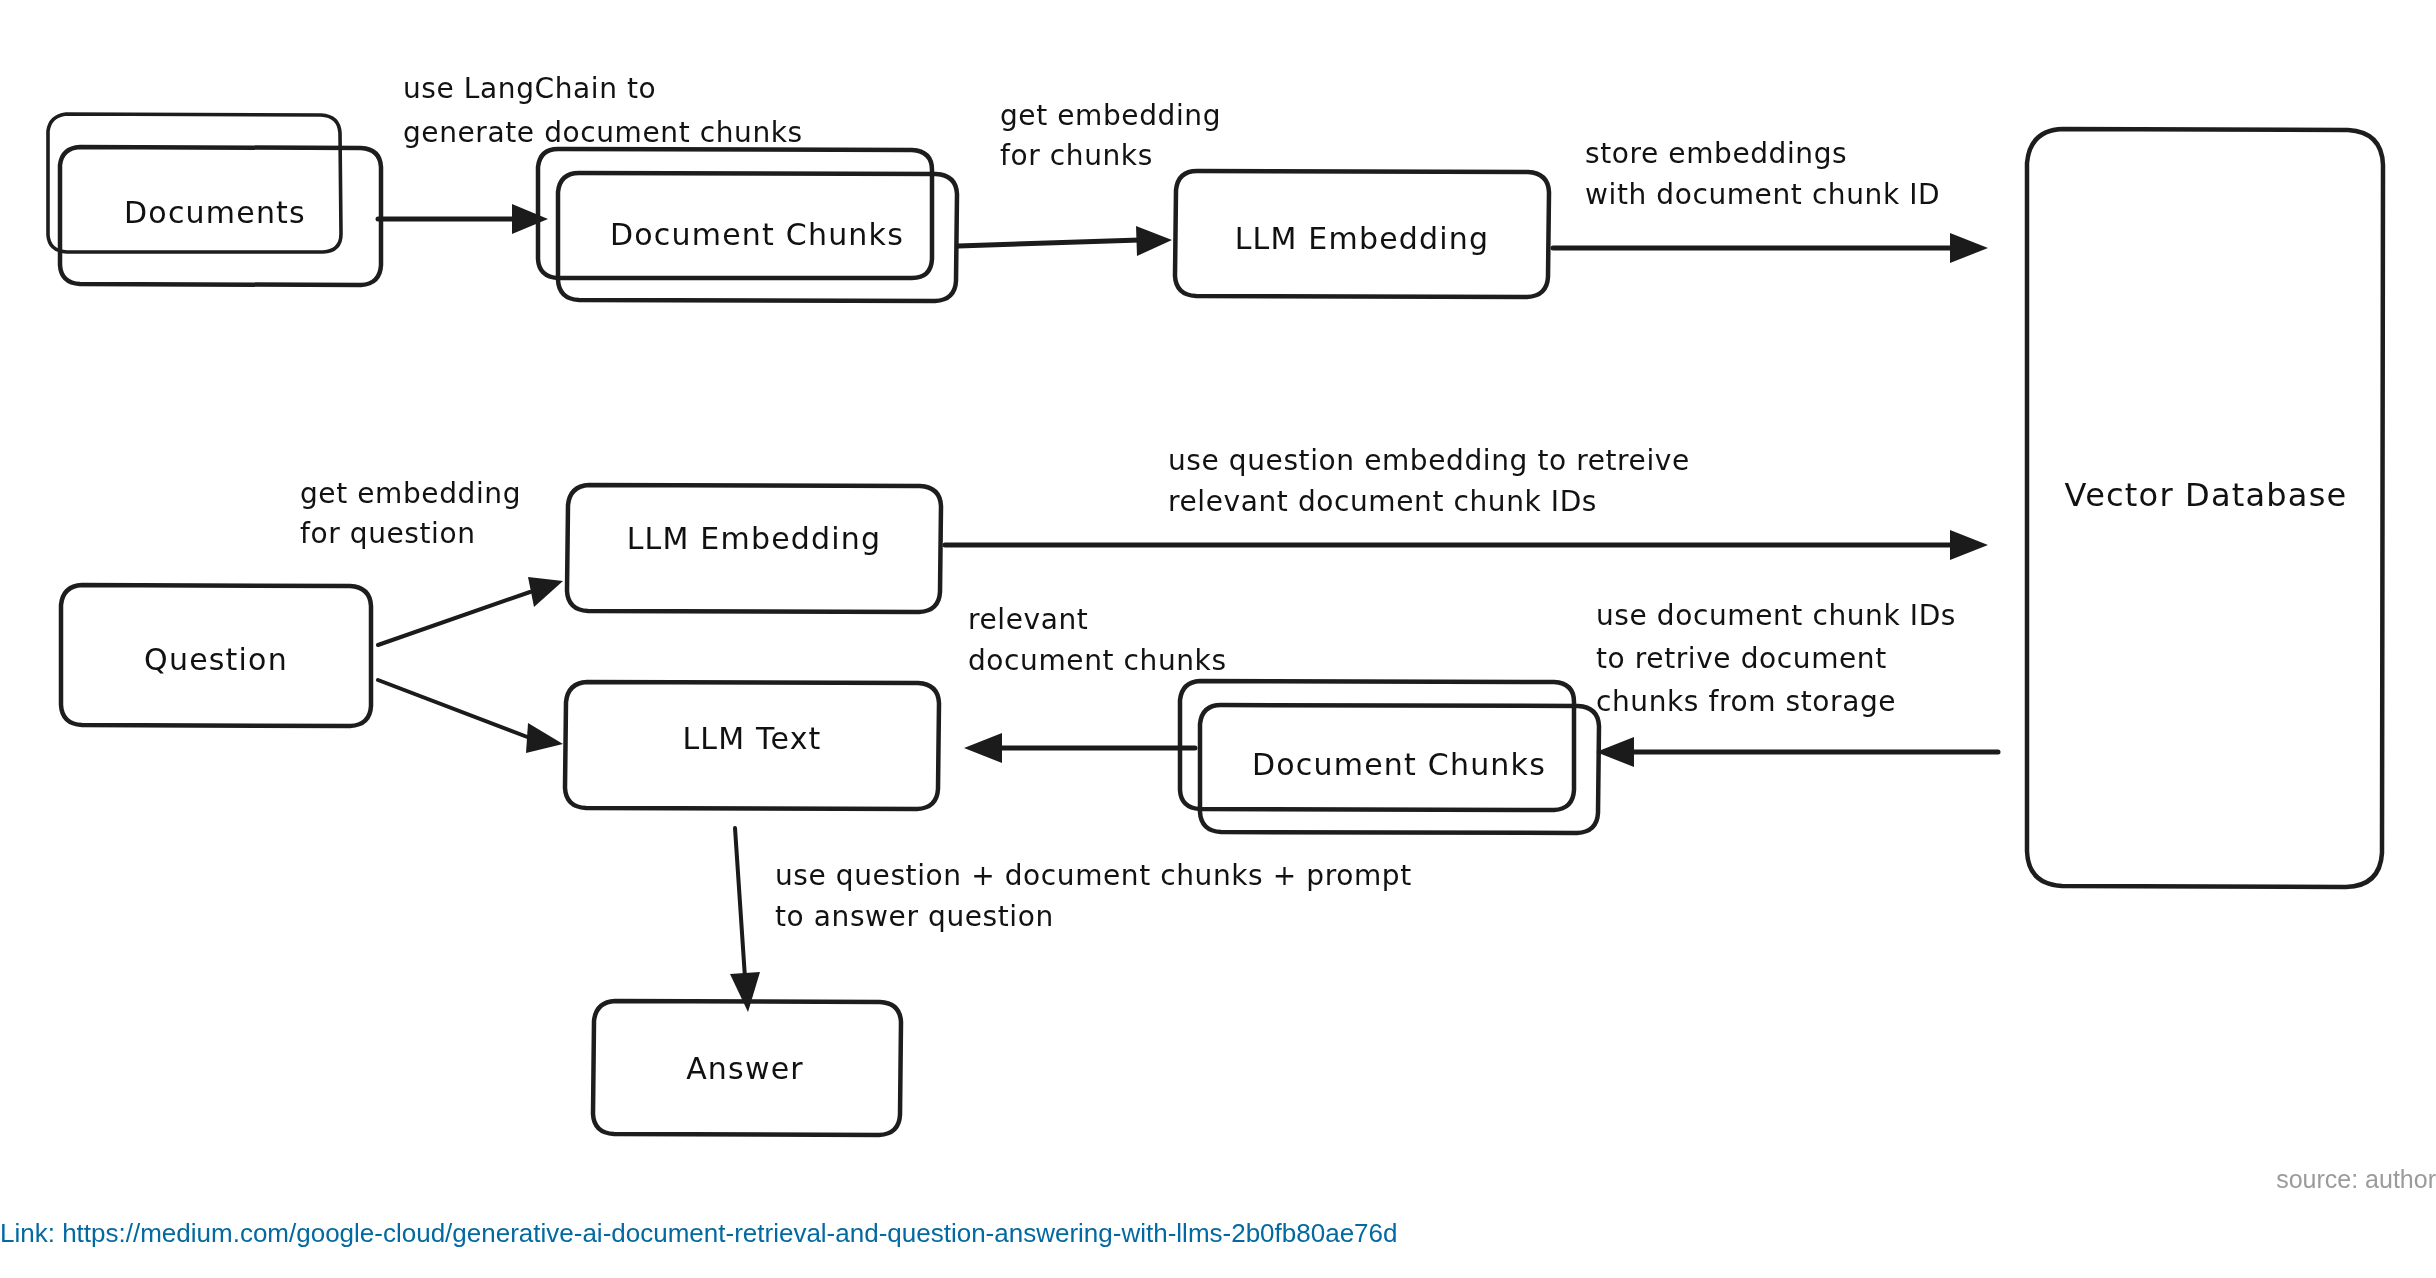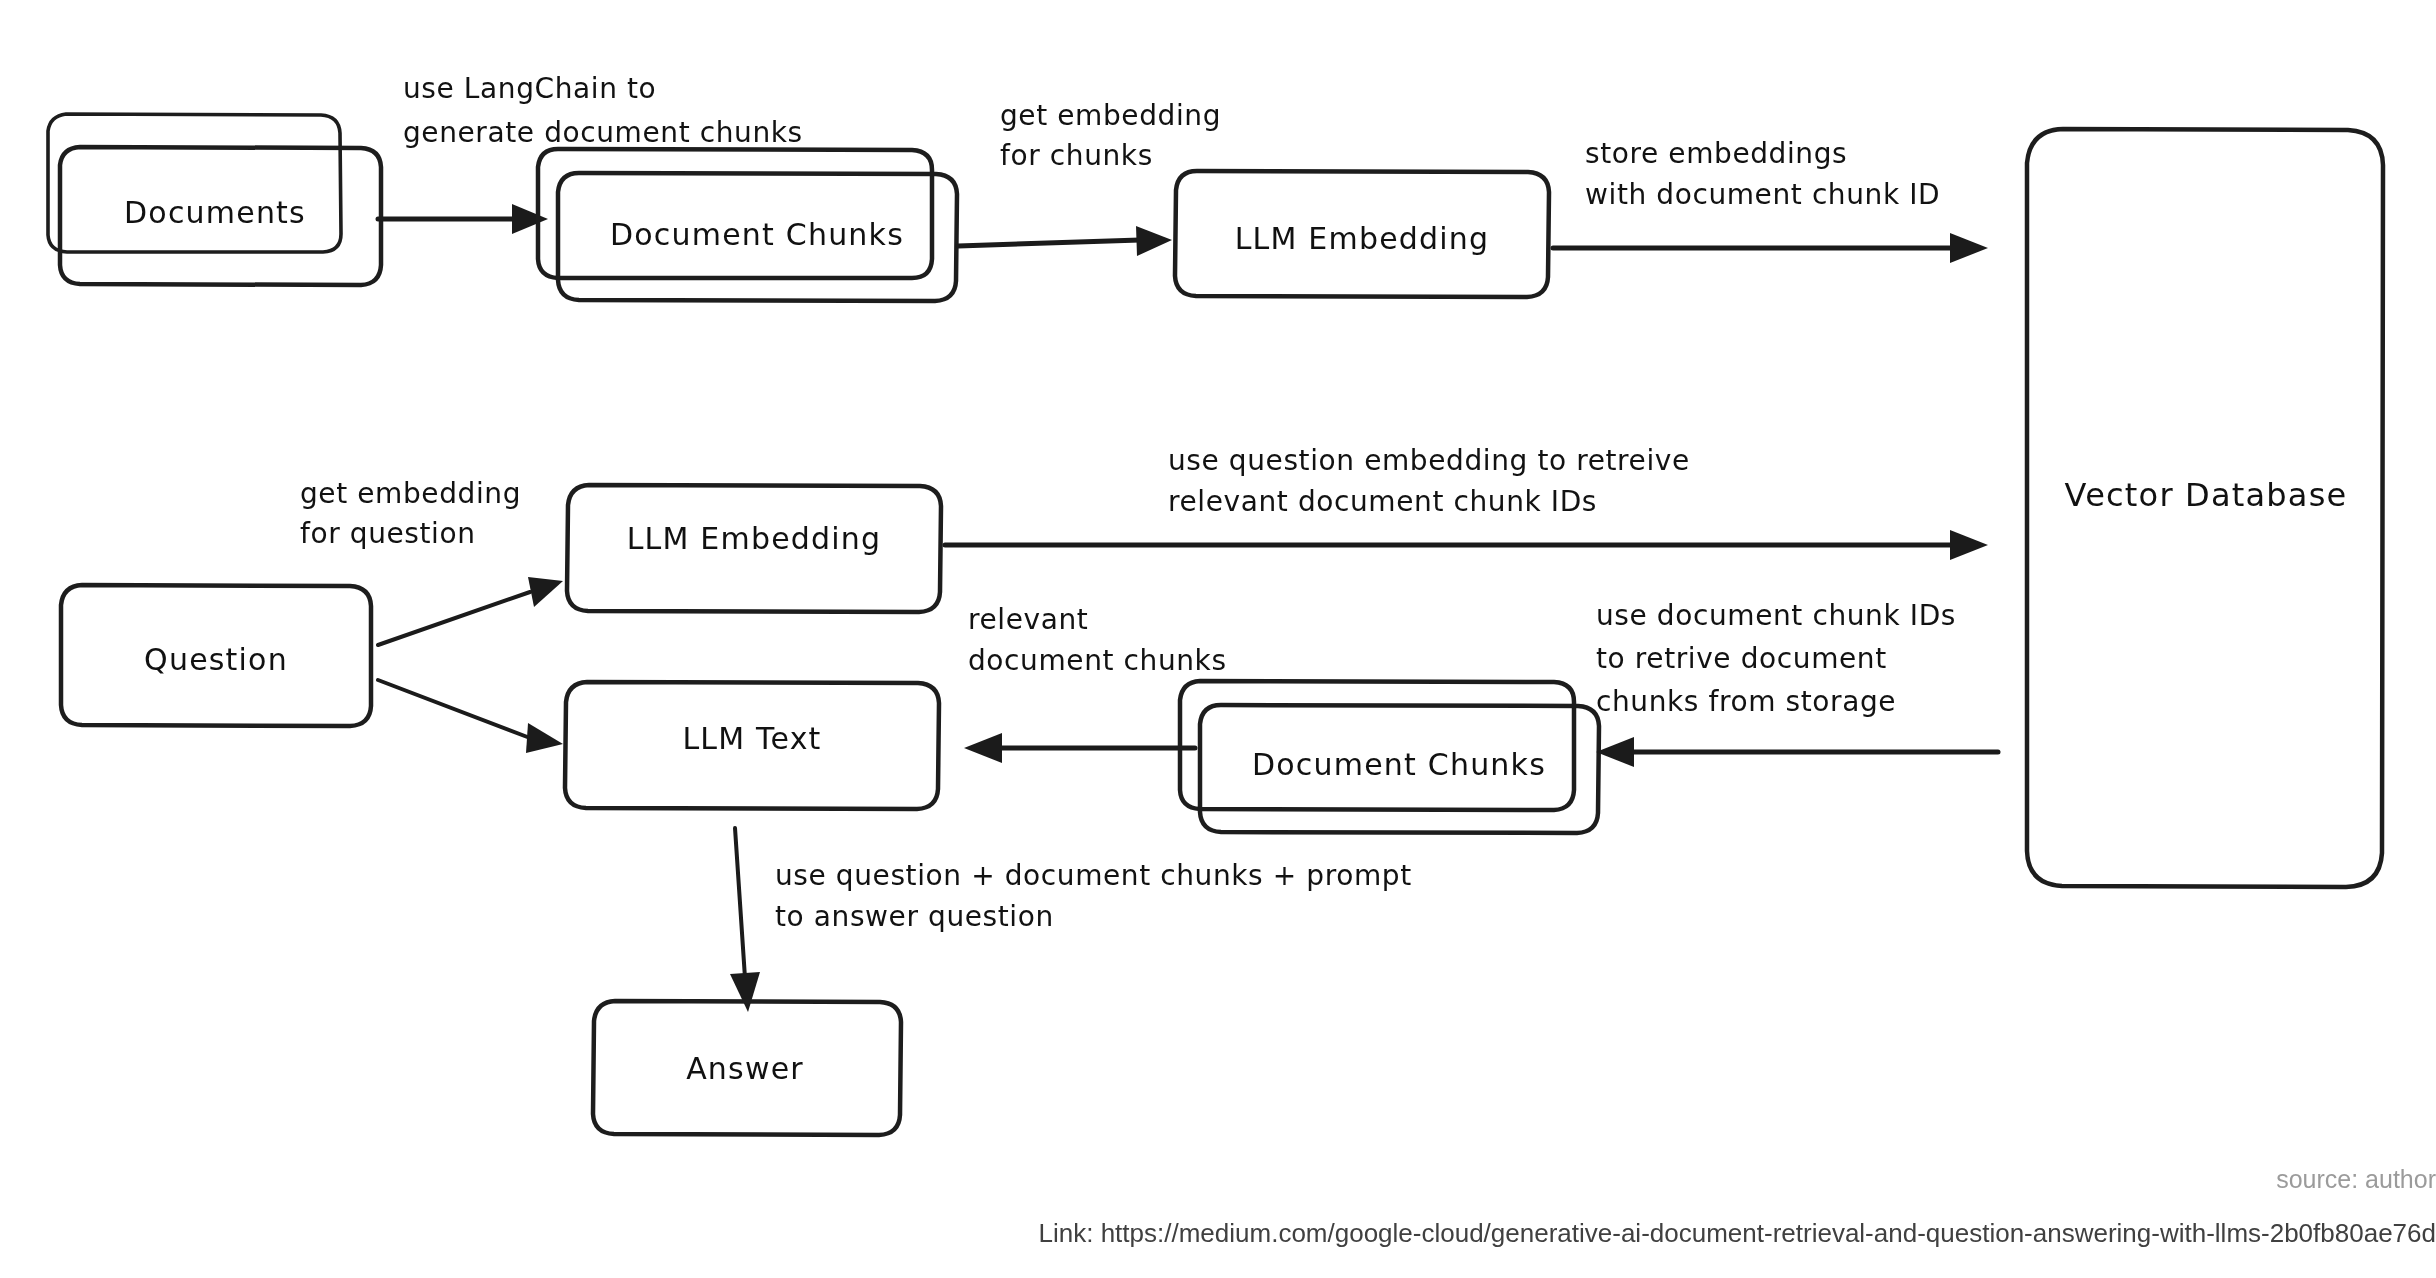--- a/index.html
+++ b/index.html
@@ -81,23 +81,23 @@
     font-family: "Liberation Sans", sans-serif;
     color: #9b9b9b;
     font-size: 25px;
     text-align: right;
     width: 100%;
     left: 0;
   }
   .linkline {
     position: absolute;
     font-family: "Liberation Sans", sans-serif;
-    color: #404040;
+    color: #0369a1;
     font-size: 26px;
-    text-align: right;
+    text-align: left;
     width: 100%;
     left: 0;
     white-space: nowrap;
   }
 </style>
 </head>
 <body>
 
 <div id="stage">
 

